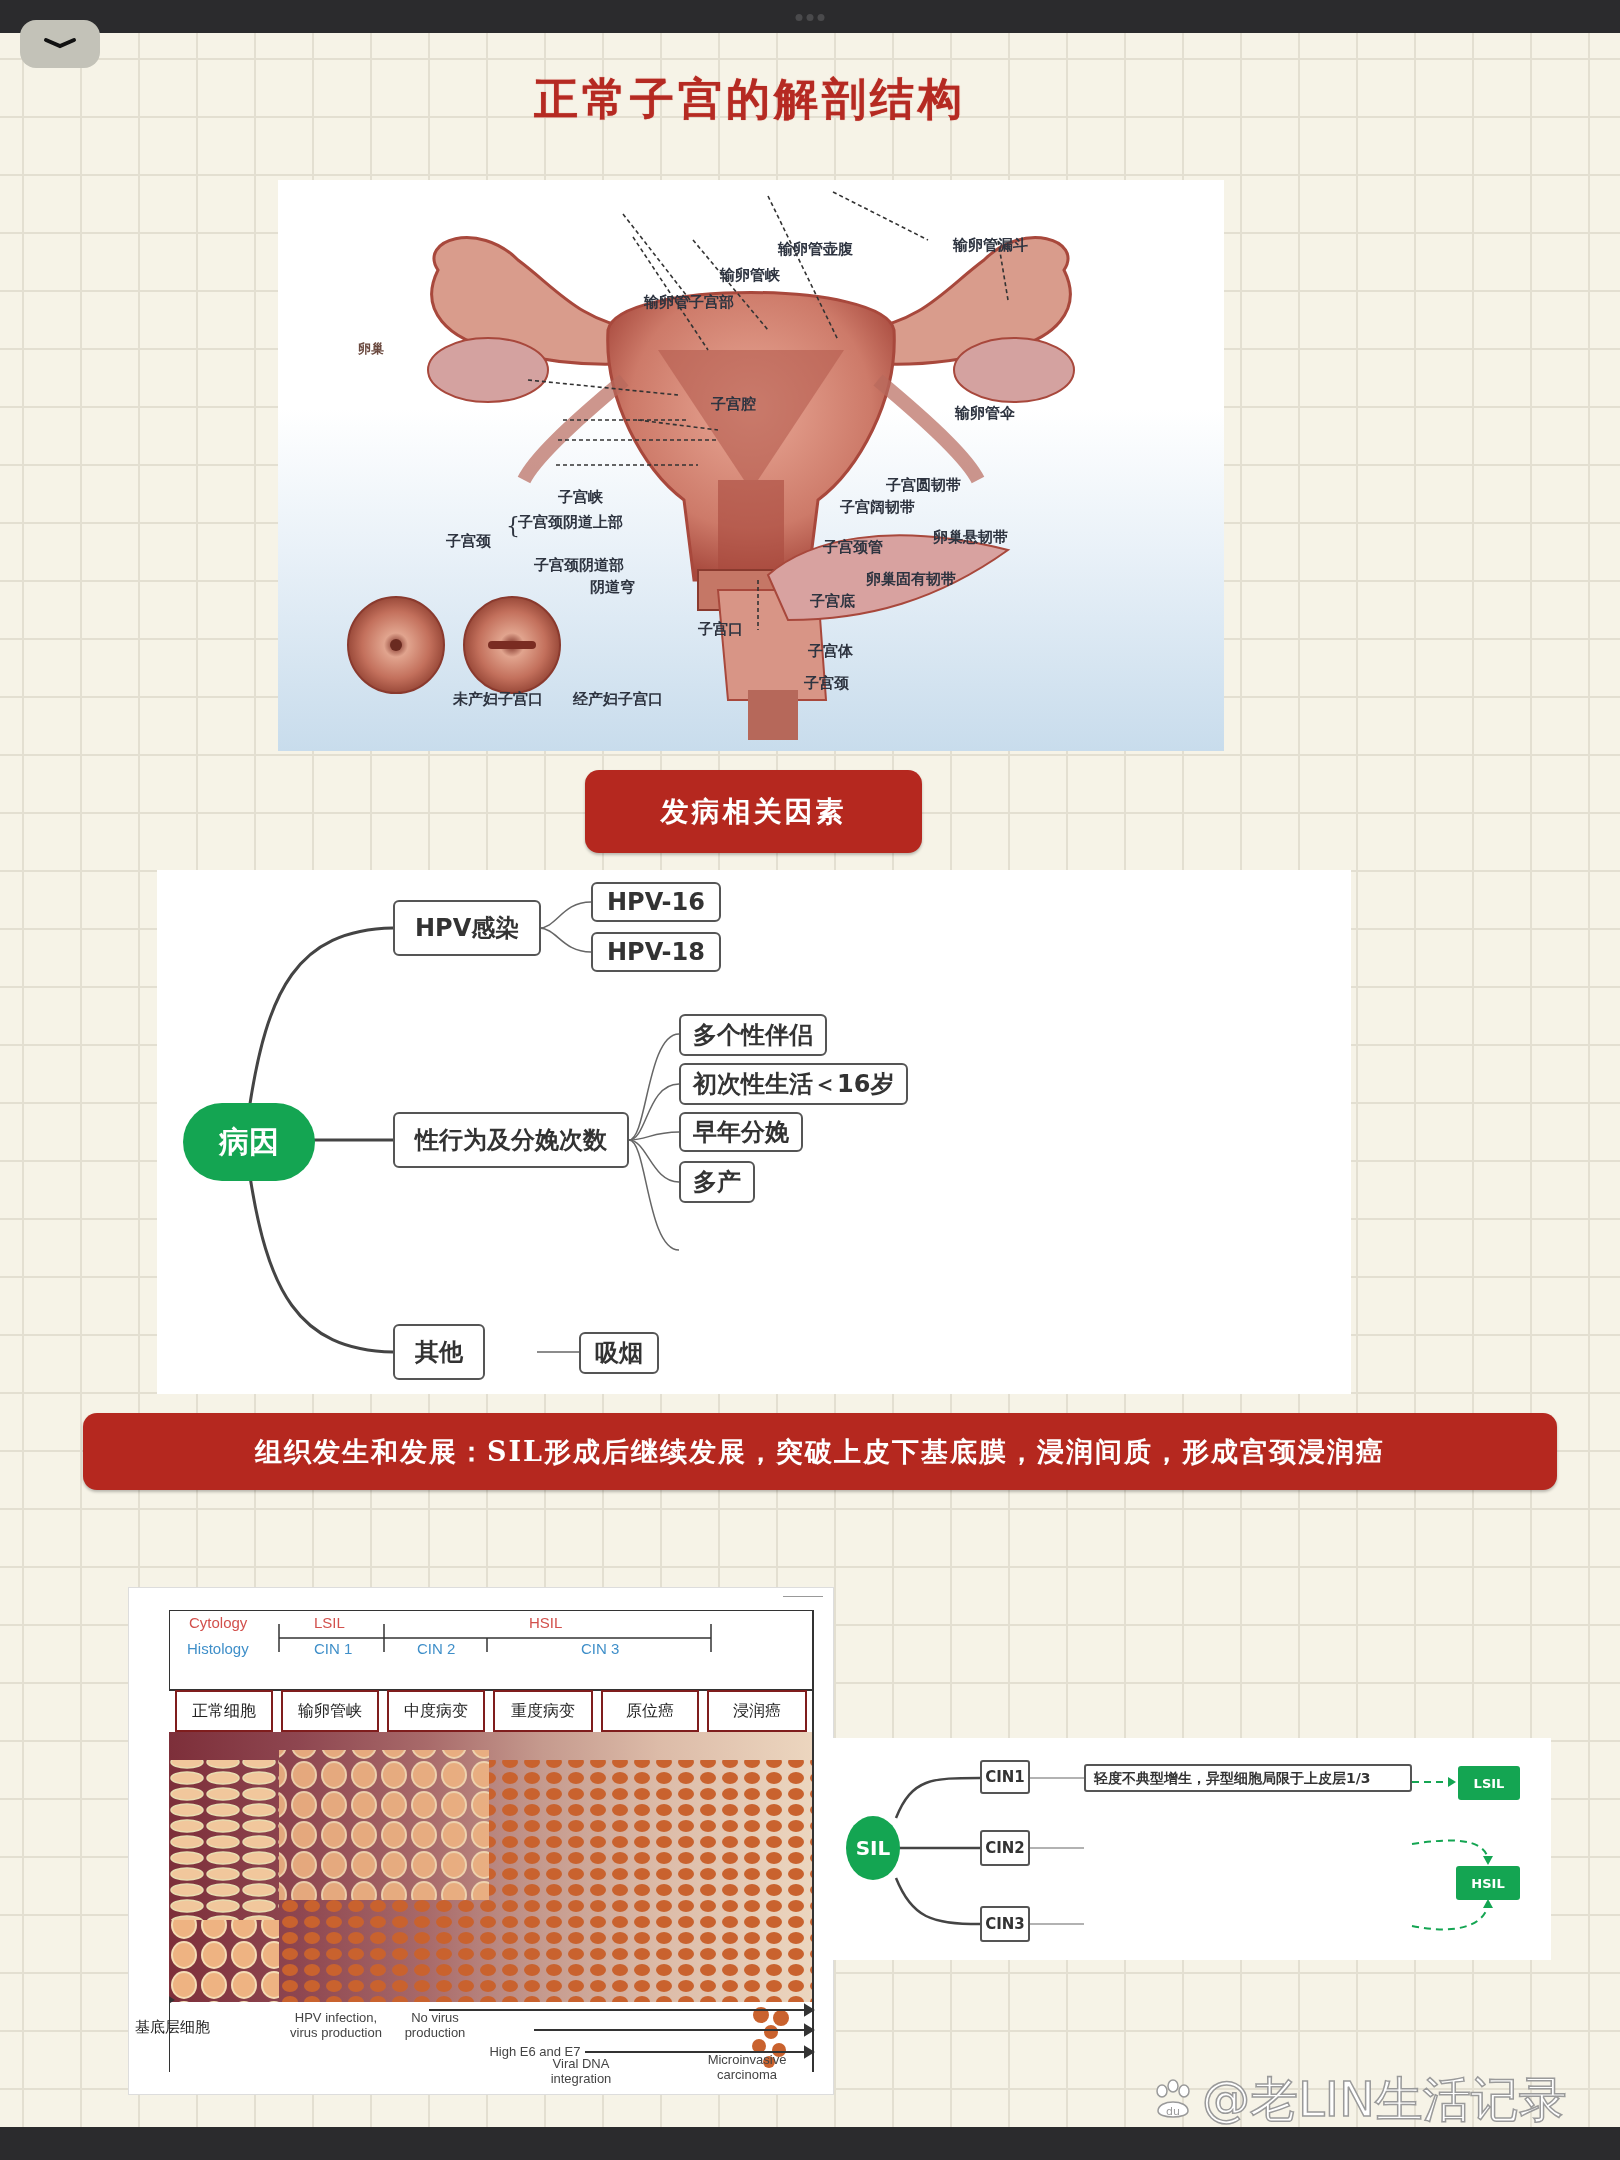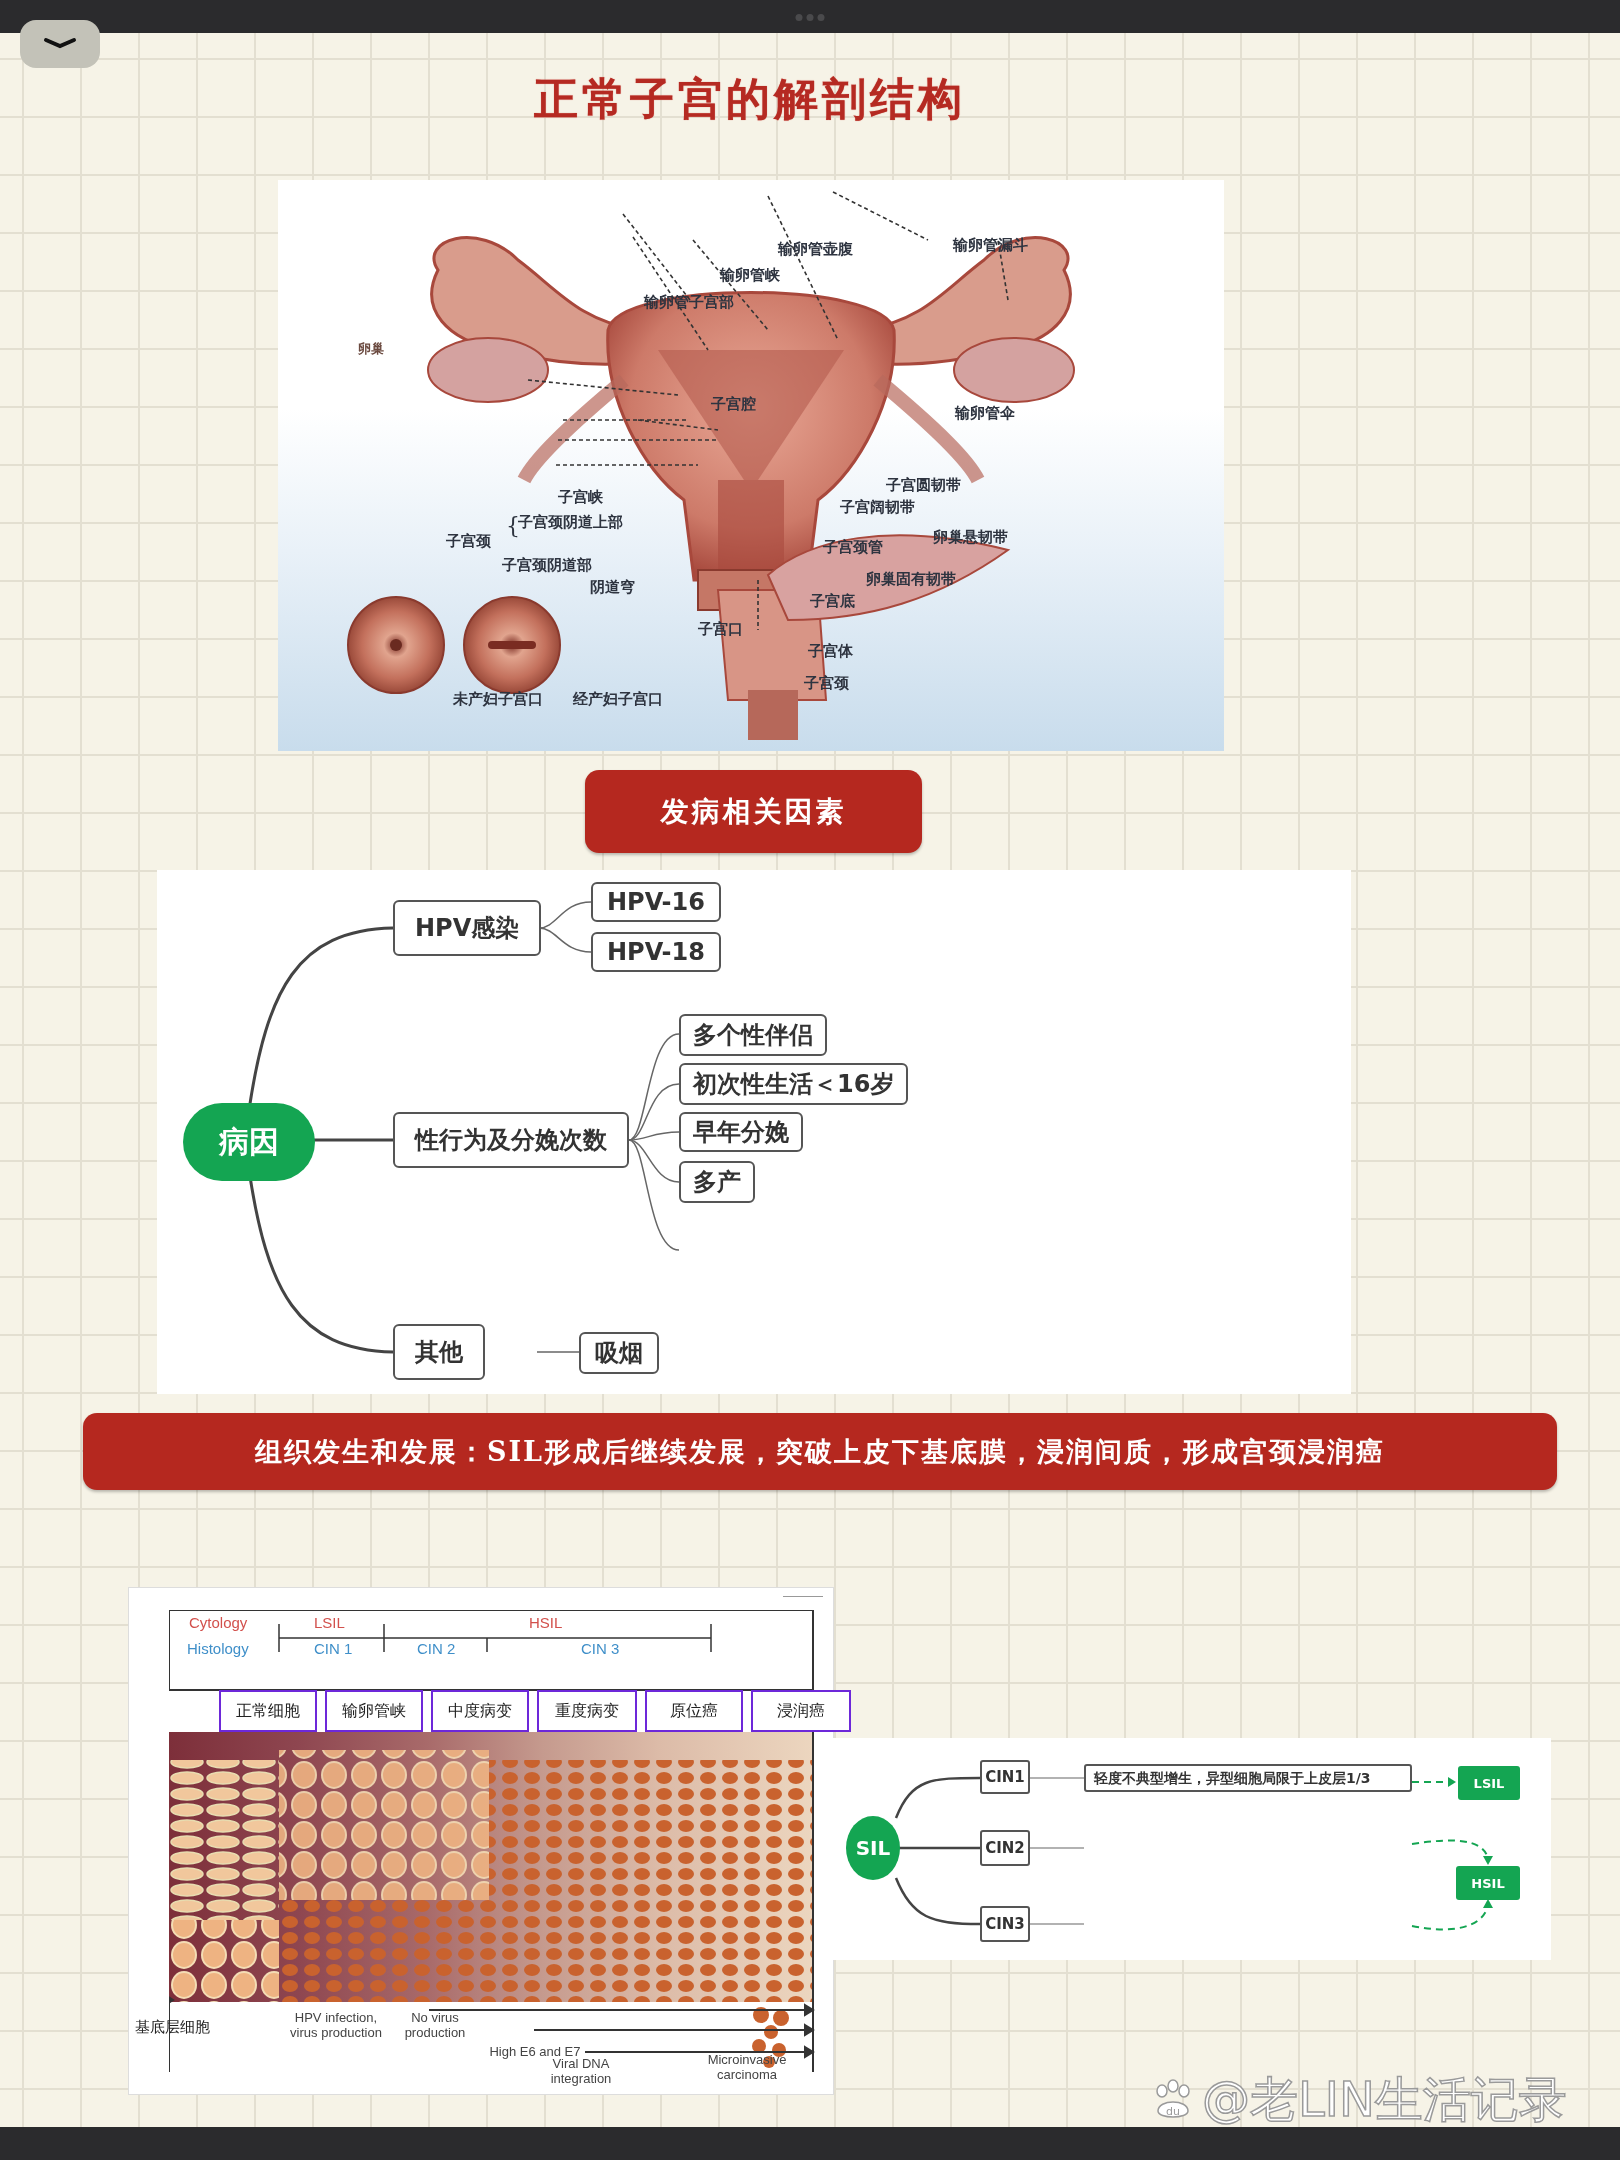--- a/index.html
+++ b/index.html
@@ -39,21 +39,21 @@
 
   
   .banner { left:83px; top:1413px; width:1474px; height:77px; border-radius:14px; background:#b5281f; box-shadow:0 2px 3px rgba(0,0,0,0.25);
     display:flex; align-items:center; justify-content:center; color:#fff; font-family:"DejaVu Serif", serif; font-weight:bold; font-size:27px; letter-spacing:2px; }
 
   
   .histo { left:128px; top:1587px; width:706px; height:508px; background:#ffffff; border:1px solid #ddd; }
   .histo .frame { position:absolute; left:40px; top:22px; width:646px; height:464px; }
   .h-cyto { color:#d2504c; font-family:"Liberation Sans", sans-serif; font-size:15px; position:absolute; }
   .h-hist { color:#3f8fc9; font-family:"Liberation Sans", sans-serif; font-size:15px; position:absolute; }
-  .h-stage { position:absolute; top:80px; height:42px; border:2px solid #6d28d9; background:#fff; font-size:16px; color:#222; display:flex; align-items:center; justify-content:center;margin-left:44px; }
+  .h-stage { position:absolute; top:80px; height:42px; border:2px solid #7f1d1d; background:#fff; font-size:16px; color:#222; display:flex; align-items:center; justify-content:center; }
   .h-note { position:absolute; font-family:"Liberation Sans", sans-serif; font-size:13px; color:#444; text-align:center; line-height:15px; }
 
   
   .sil { left:832px; top:1738px; width:719px; height:222px; background:#ffffff; }
   .sil-node { position:absolute; border:2px solid #555; border-radius:3px; background:#fff; font-size:15px; color:#333; font-weight:bold; display:flex; align-items:center; padding:0 8px; line-height:20px; }
   .sil-root { position:absolute; background:#14a552; color:#fff; border-radius:50%; font-size:20px; font-weight:bold; display:flex; align-items:center; justify-content:center; }
   .sil-tag { position:absolute; background:#14a552; color:#fff; border-radius:3px; font-size:13px; font-weight:bold; display:flex; align-items:center; justify-content:center; }
 
   .watermark { left:1150px; top:2068px; font-family:"DejaVu Sans", sans-serif; font-size:48px; color:#ffffff; -webkit-text-stroke:1.5px #9a9a9a; white-space:nowrap; display:flex; align-items:center; gap:6px; }
   .paw { width:46px; height:46px; position:relative; }
@@ -136,21 +136,21 @@
   <span class="alabel" style="left:366px;top:113px">输卵管子宫部</span>
   <span class="alabel" style="left:433px;top:215px">子宫腔</span>
   <span class="alabel" style="left:677px;top:224px">输卵管伞</span>
   <span class="alabel" style="left:80px;top:160px;color:#6b4a40;font-size:13px">卵巢</span>
   <span class="alabel" style="left:608px;top:296px">子宫圆韧带</span>
   <span class="alabel" style="left:562px;top:318px">子宫阔韧带</span>
   <span class="alabel" style="left:280px;top:308px">子宫峡</span>
   <span class="alabel" style="left:168px;top:352px">子宫颈</span>
   <span class="alabel" style="left:228px;top:333px;font-size:22px;font-weight:normal">{</span>
   <span class="alabel" style="left:240px;top:333px">子宫颈阴道上部</span>
-  <span class="alabel" style="left:224px;top:376px">子宫颈阴道部</span>
+  <span class="alabel" style="left:256px;top:376px">子宫颈阴道部</span>
   <span class="alabel" style="left:312px;top:398px">阴道穹</span>
   <span class="alabel" style="left:420px;top:440px">子宫口</span>
   <span class="alabel" style="left:545px;top:358px">子宫颈管</span>
   <span class="alabel" style="left:655px;top:348px">卵巢悬韧带</span>
   <span class="alabel" style="left:588px;top:390px">卵巢固有韧带</span>
   <span class="alabel" style="left:532px;top:412px">子宫底</span>
   <span class="alabel" style="left:530px;top:462px">子宫体</span>
   <span class="alabel" style="left:526px;top:494px">子宫颈</span>
   <span class="alabel" style="left:175px;top:510px">未产妇子宫口</span>
   <span class="alabel" style="left:295px;top:510px">经产妇子宫口</span>

